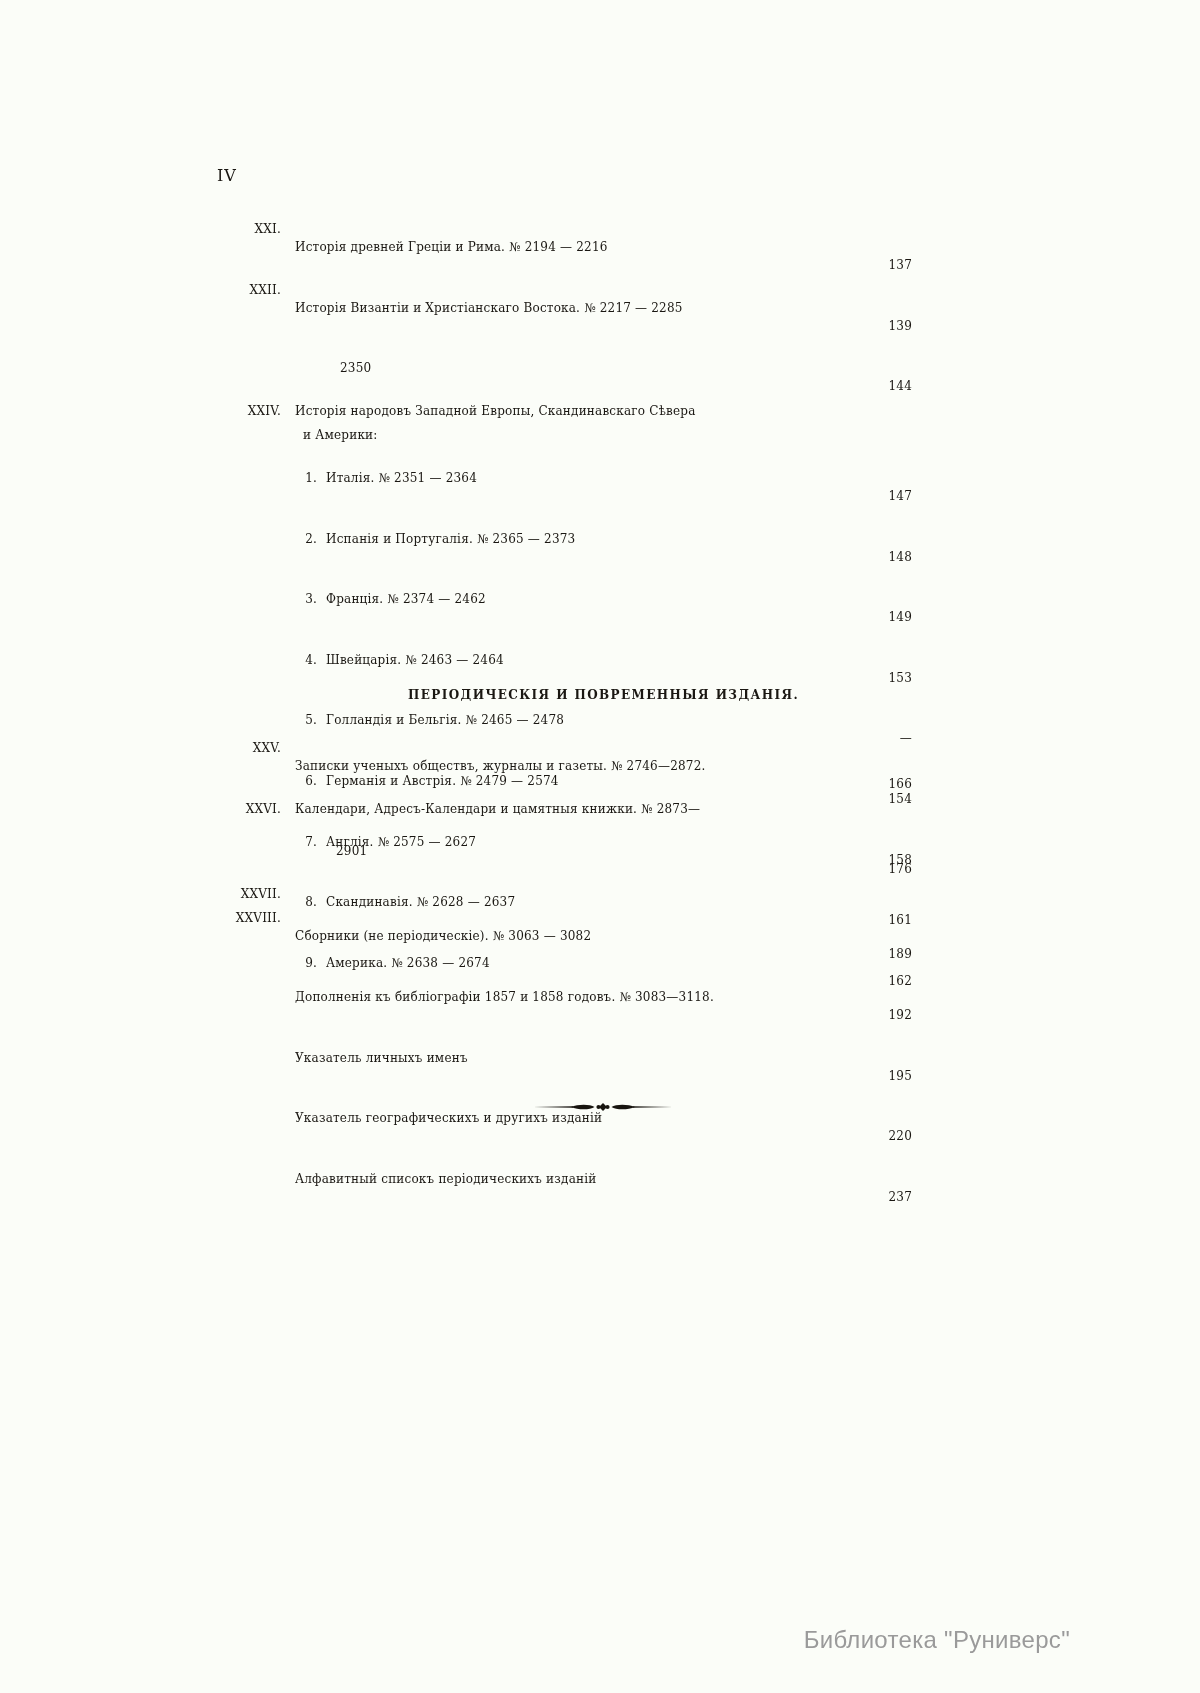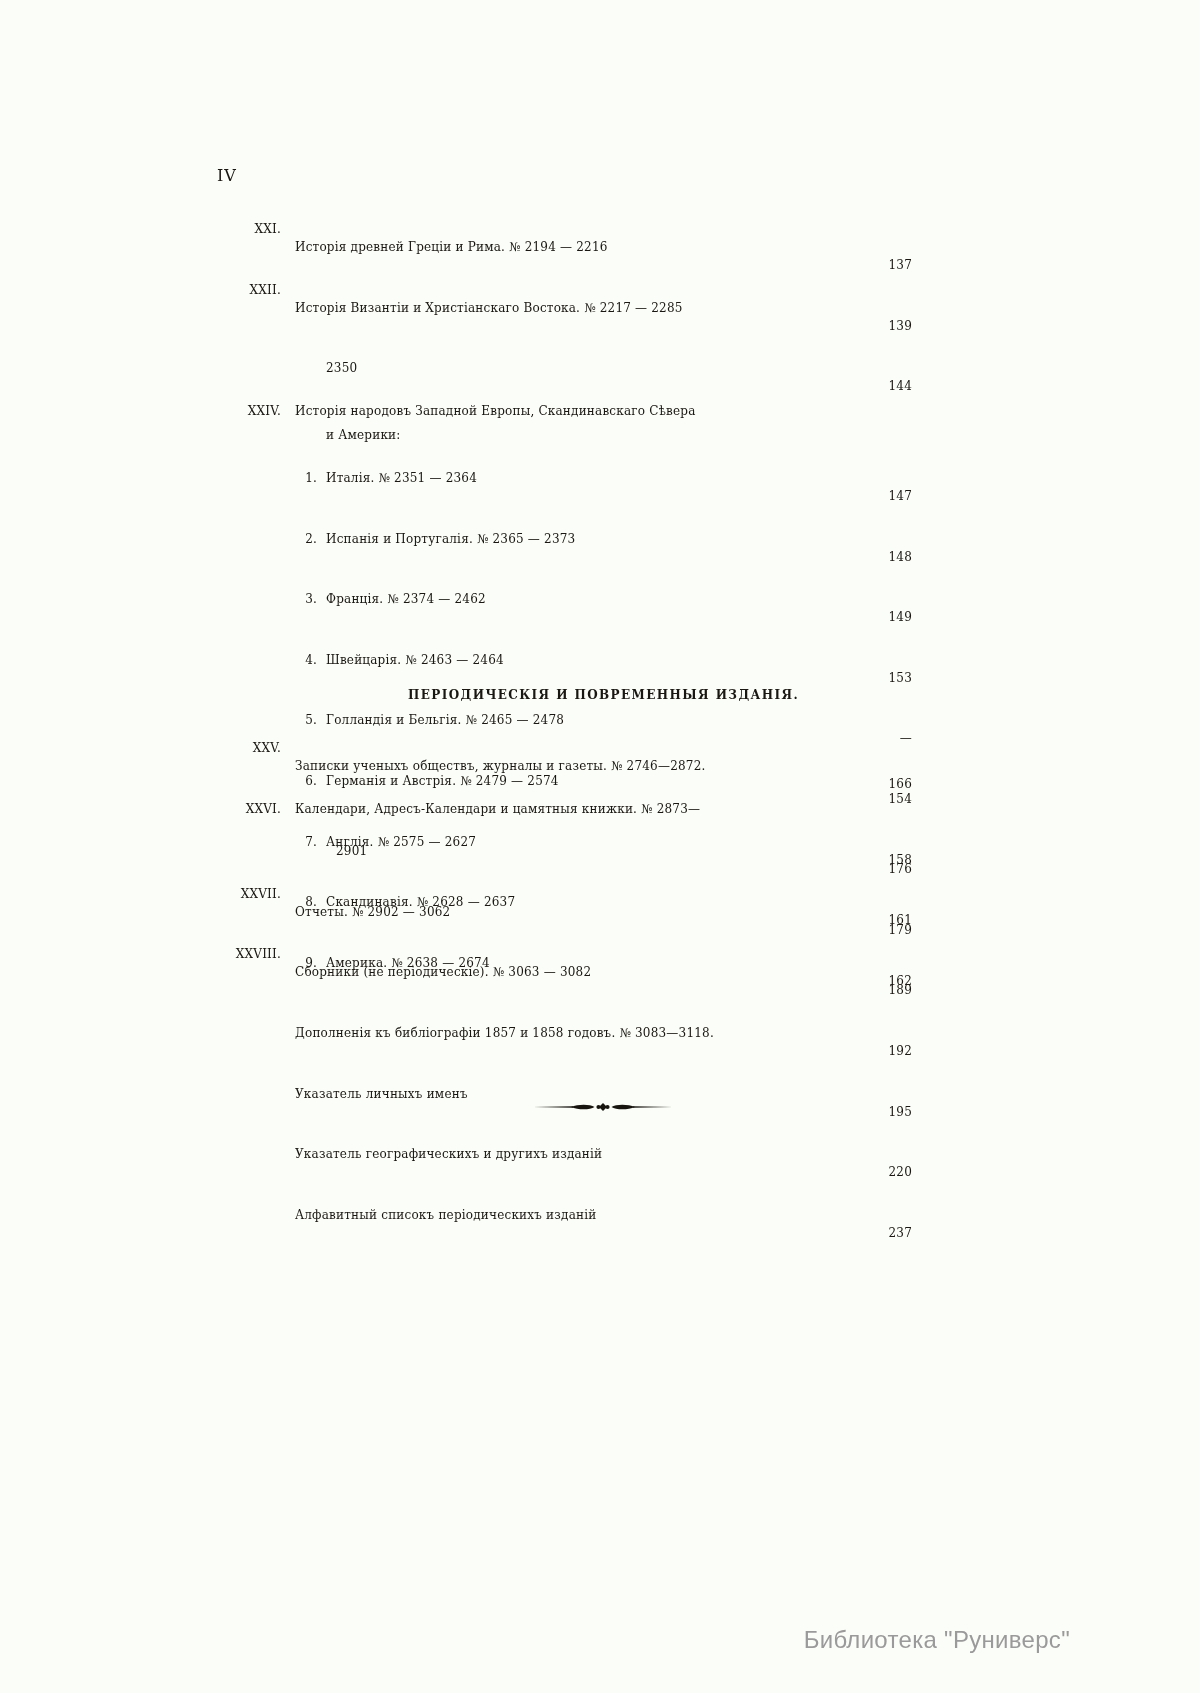--- a/index.html
+++ b/index.html
@@ -65,35 +65,35 @@
         <span class="roman">XXII.</span>
         <span class="content">
           <span class="text">Исторія Византіи и Христіанскаго Востока. № 2217 — 2285</span>
           <span class="leader"></span>
           <span class="pagenum">139</span>
         </span>
       </div>
       <div class="toc-row">
         <span class="roman"></span>
         <span class="content">
-          <span class="text" style="margin-left: 31px;">2350</span>
+          <span class="text" style="margin-left: 45px;">2350</span>
           <span class="leader"></span>
           <span class="pagenum">144</span>
         </span>
       </div>
       <div class="toc-row">
         <span class="roman">XXIV.</span>
         <span class="content">
           <span class="text">Исторія народовъ Западной Европы, Скандинавскаго Сѣвера</span>
         </span>
       </div>
       <div class="toc-row">
         <span class="roman"></span>
         <span class="content">
-          <span class="text" style="margin-left: 31px;">и Америки:</span>
+          <span class="text" style="margin-left: 8px;">и Америки:</span>
         </span>
       </div>
       <div class="toc-row">
         <span class="roman"></span>
         <span class="content">
           <span class="sub">1.</span>
           <span class="text">Италія. № 2351 — 2364</span>
           <span class="leader"></span>
           <span class="pagenum">147</span>
         </span>
@@ -192,25 +192,20 @@
       <div class="toc-row">
         <span class="roman"></span>
         <span class="content">
           <span class="text" style="margin-left: 41px;">2901</span>
           <span class="leader"></span>
           <span class="pagenum">176</span>
         </span>
       </div>
       <div class="toc-row">
         <span class="roman">XXVII.</span>
-        <span class="content">
-          <span class="text">Отчеты. № 2902 — 3062</span>
-          <span class="leader"></span>
-          <span class="pagenum">179</span>
-        </span>
       </div>
       <div class="toc-row">
         <span class="roman">XXVIII.</span>
         <span class="content">
           <span class="text">Сборники (не періодическіе). № 3063 — 3082</span>
           <span class="leader"></span>
           <span class="pagenum">189</span>
         </span>
       </div>
       <div class="toc-row">

